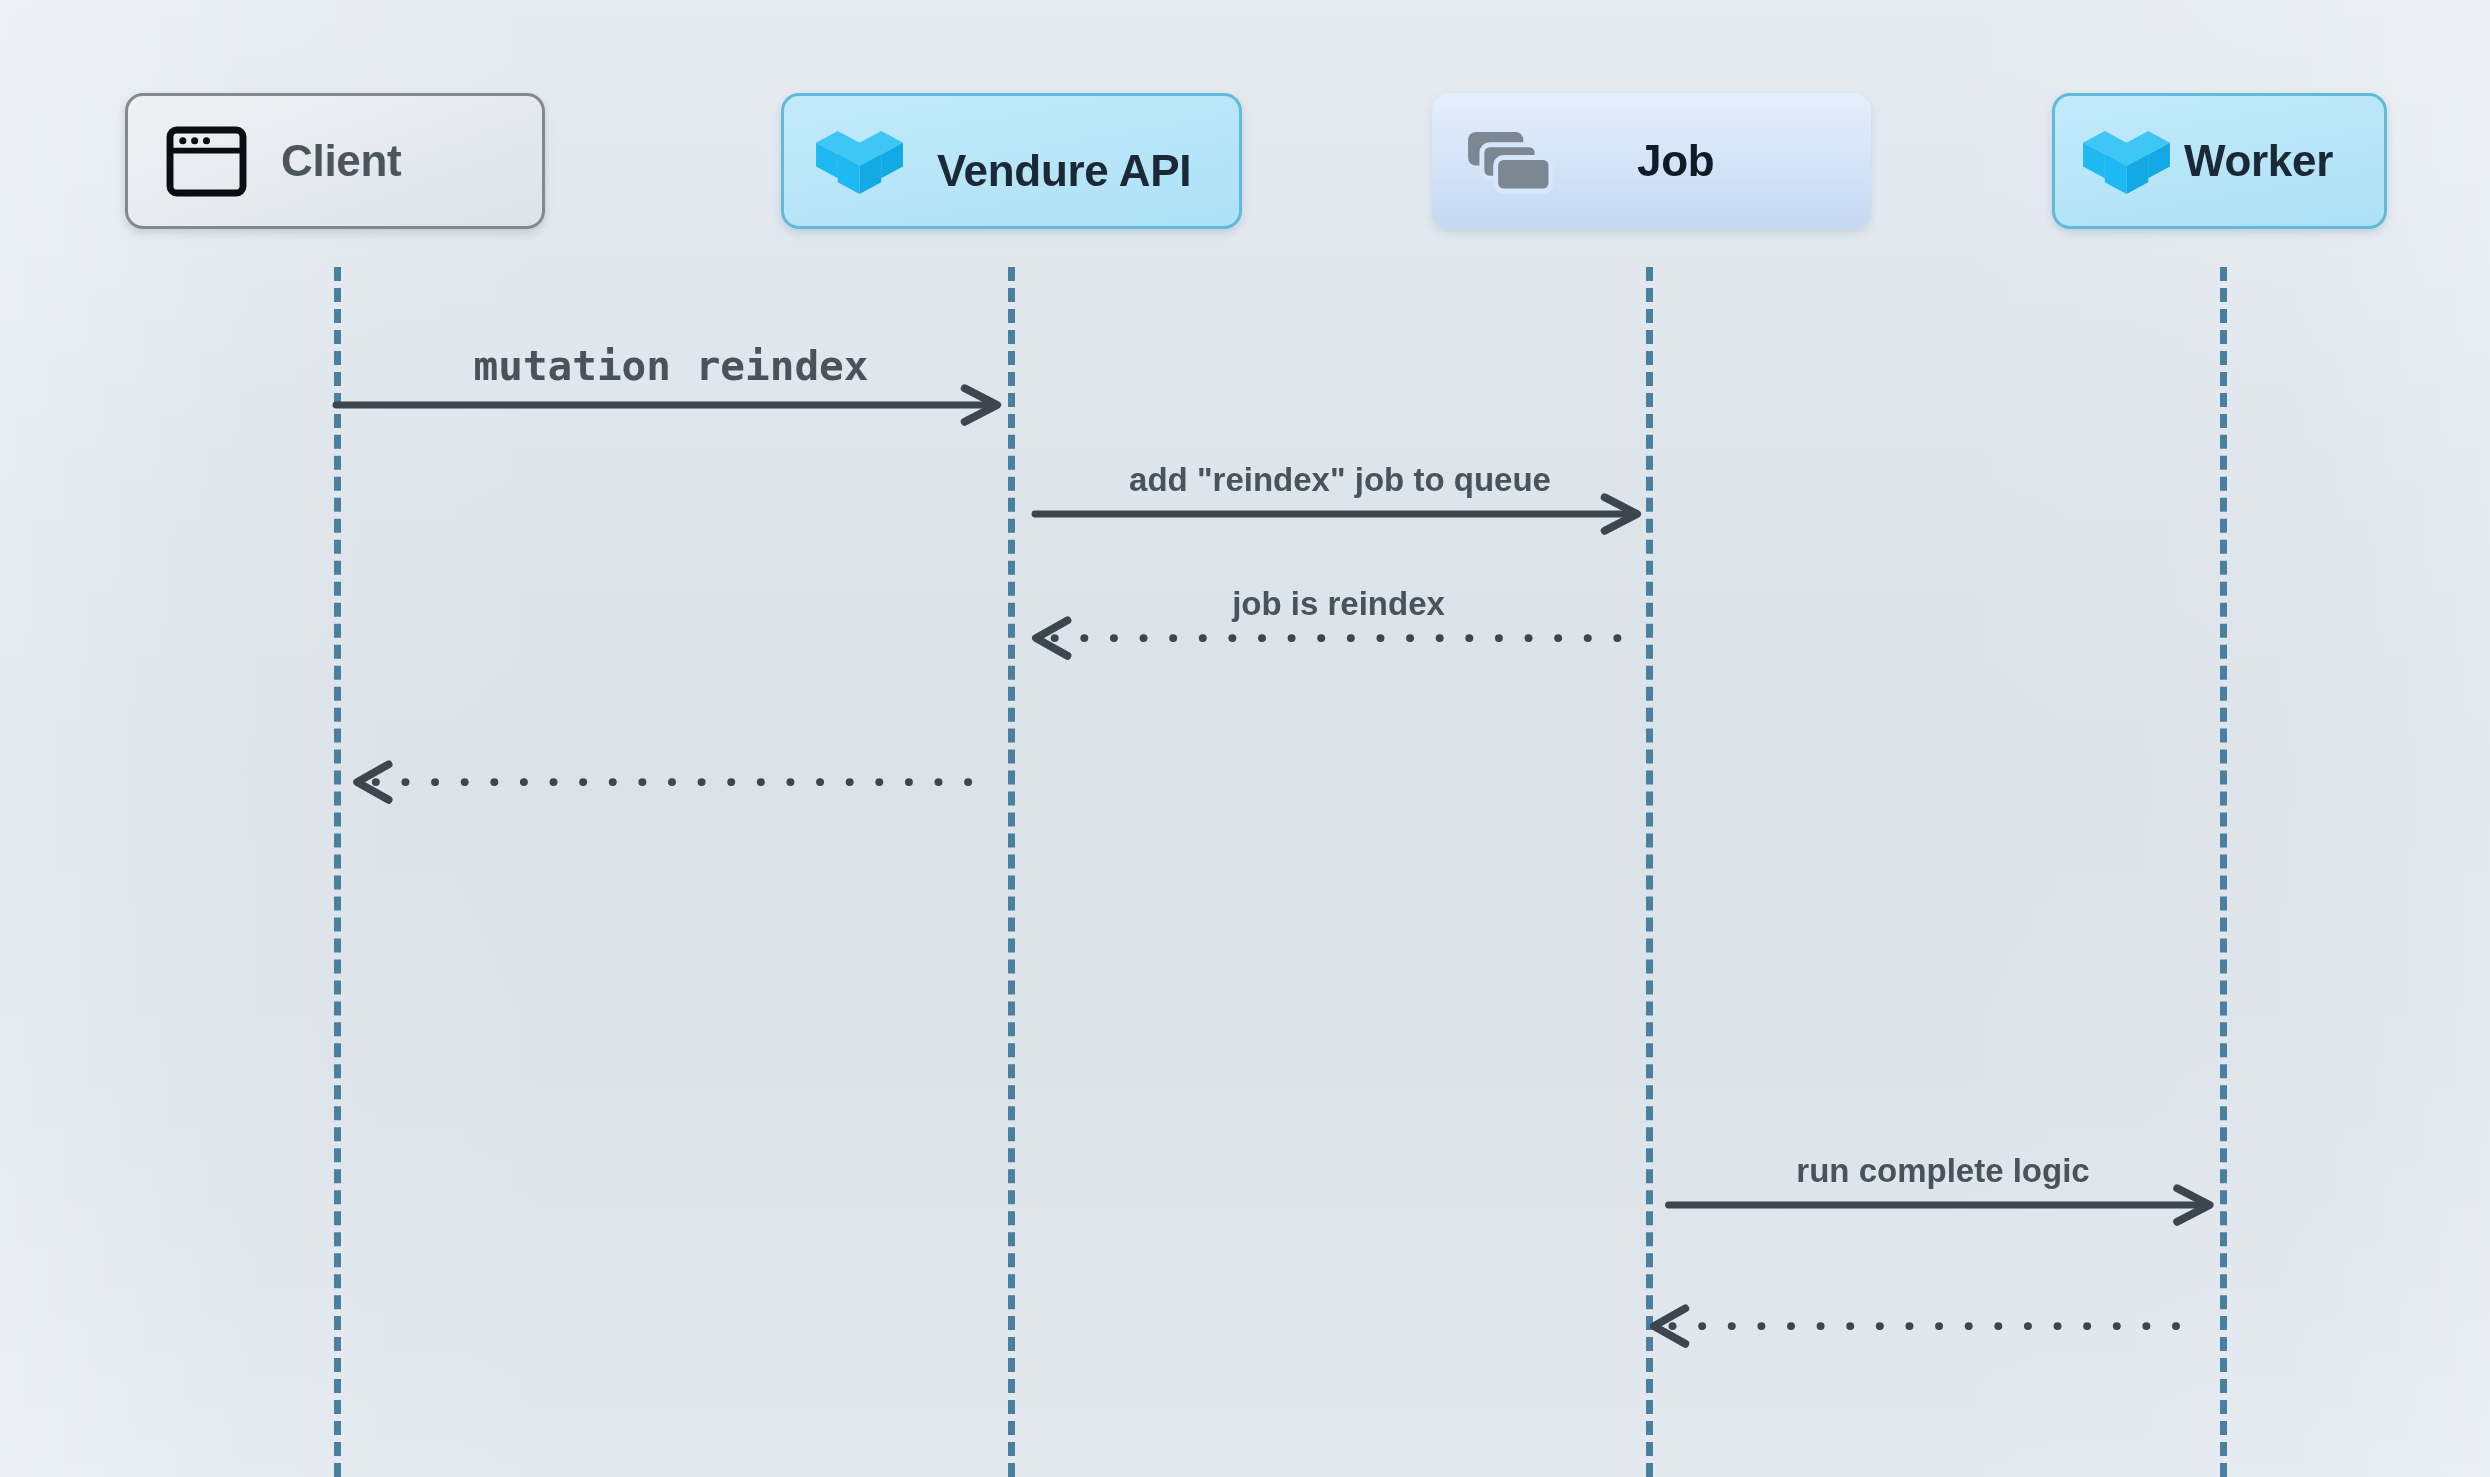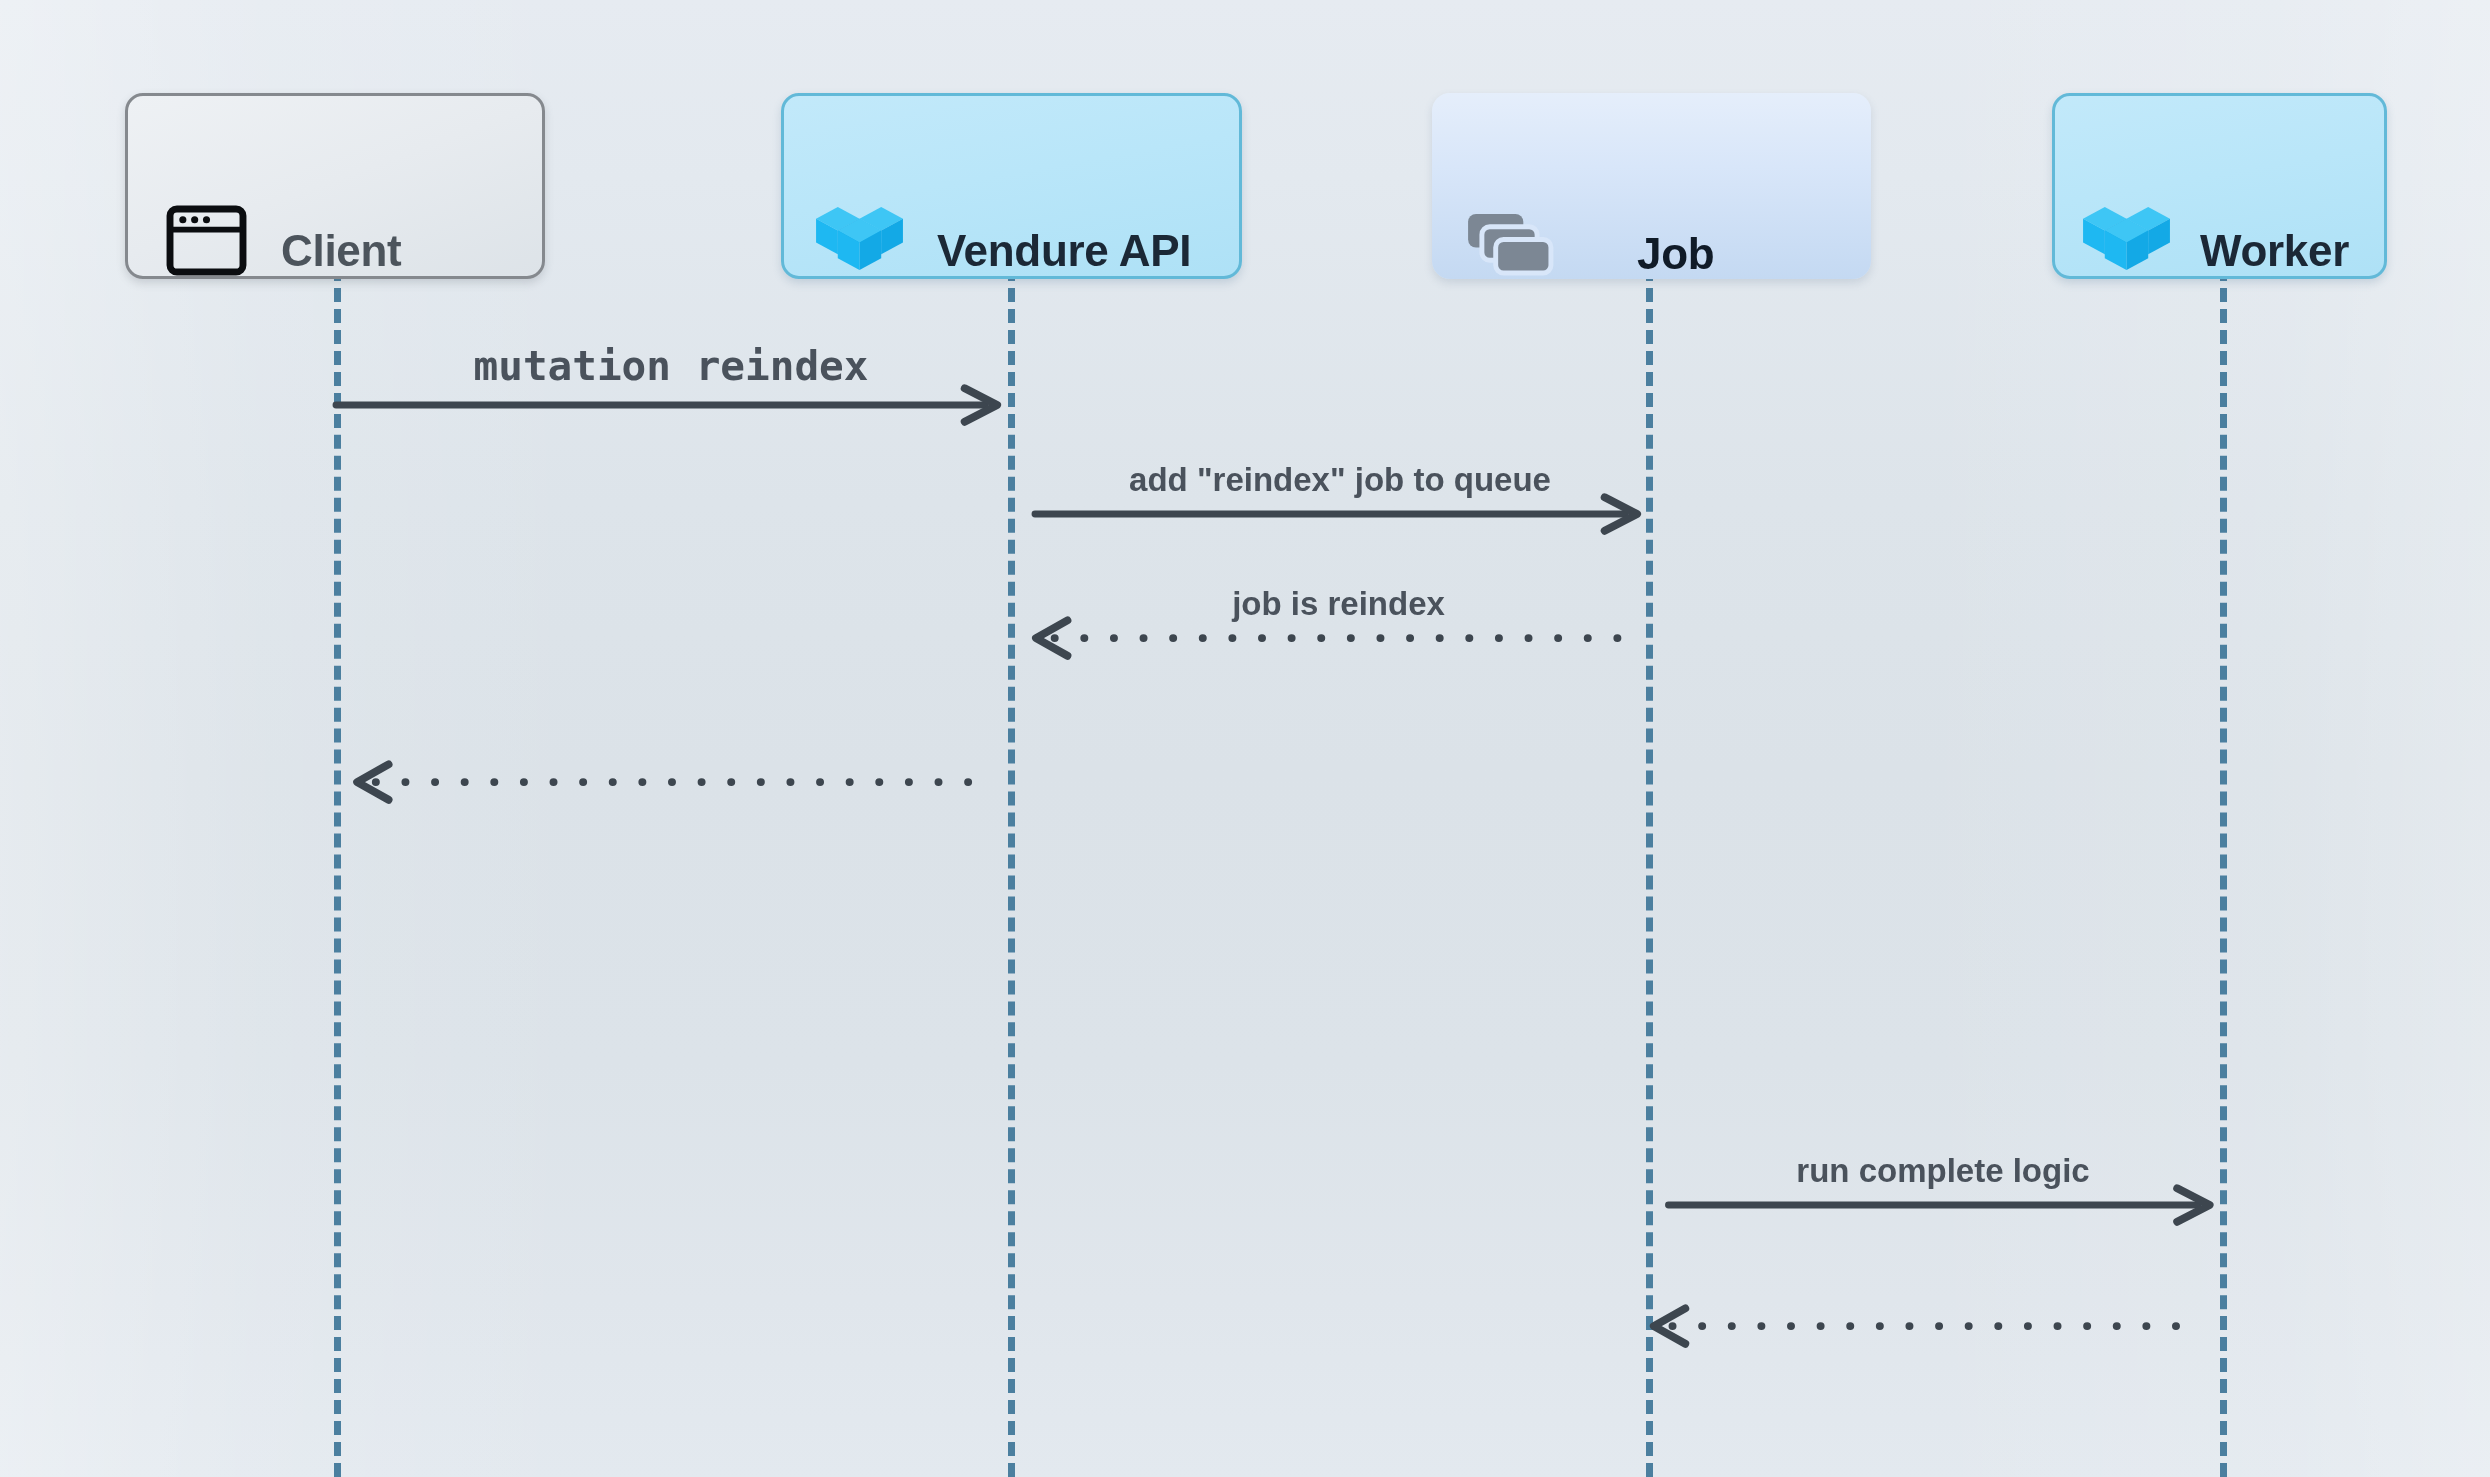--- a/index.html
+++ b/index.html
@@ -36,24 +36,24 @@
         rgba(255,255,255,0.00) 24%,
         rgba(255,255,255,0.00) 76%,
         rgba(255,255,255,0.10) 92%,
         rgba(255,255,255,0.26) 100%);
   }
 
   
   .participant {
     position: absolute;
     top: 93px;
-    height: 186px;
+    height: 136px;
     border-radius: 18px;
     display: flex;
-    align-items: flex-end;
+    align-items: center;
     box-sizing: border-box;
     z-index: 5;
   }
   .participant .picon {
     display: flex;
     align-items: center;
     justify-content: center;
     flex: 0 0 auto;
   }
   .participant .plabel {
@@ -95,21 +95,21 @@
   .p-job .plabel { color: #101b28; margin-left: 38px; }
 
   .p-worker {
     left: 2052px;
     width: 335px;
     background: linear-gradient(170deg, #c2e9fa 0%, #b9e6f9 45%, #aee1f6 100%);
     border: 3px solid #62b9d8;
     box-shadow: 0 4px 9px rgba(80,120,150,0.22);
     padding-left: 24px;
   }
-  .p-worker .plabel { color: #1b2836; margin-left: 26px; }
+  .p-worker .plabel { color: #1b2836; margin-left: 10px; }
 
   
   .lifeline {
     position: absolute;
     top: 267px;
     width: 0;
     height: 1210px;
     border-left: 7px dashed #4b7f9f;
     z-index: 1;
   }

